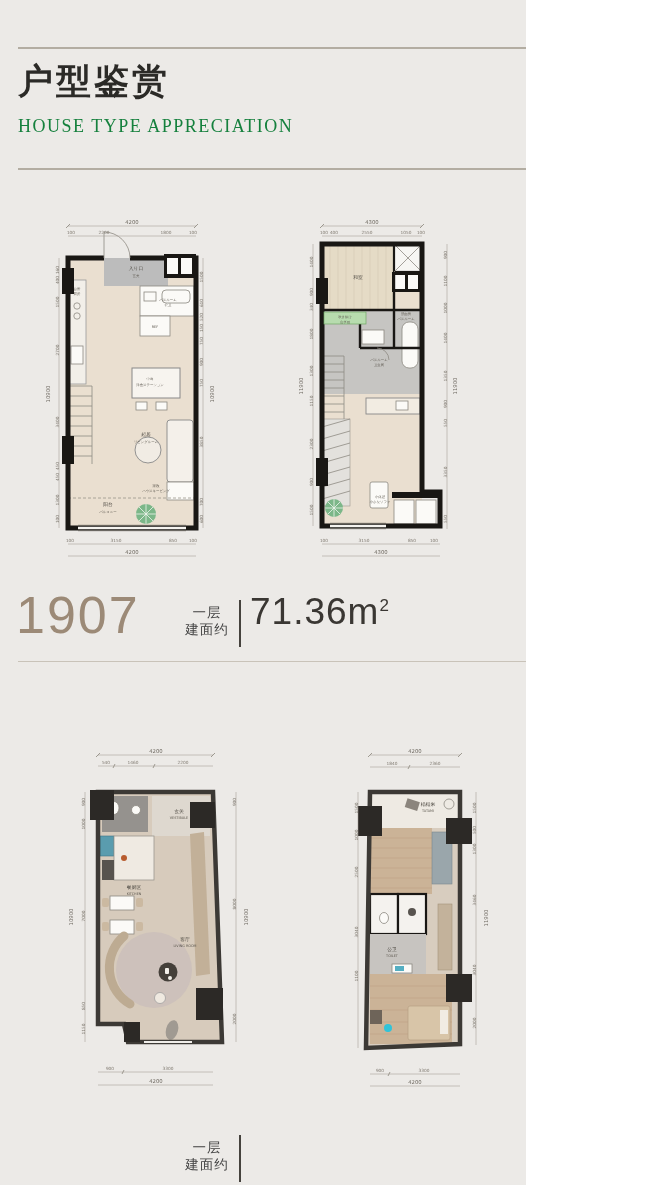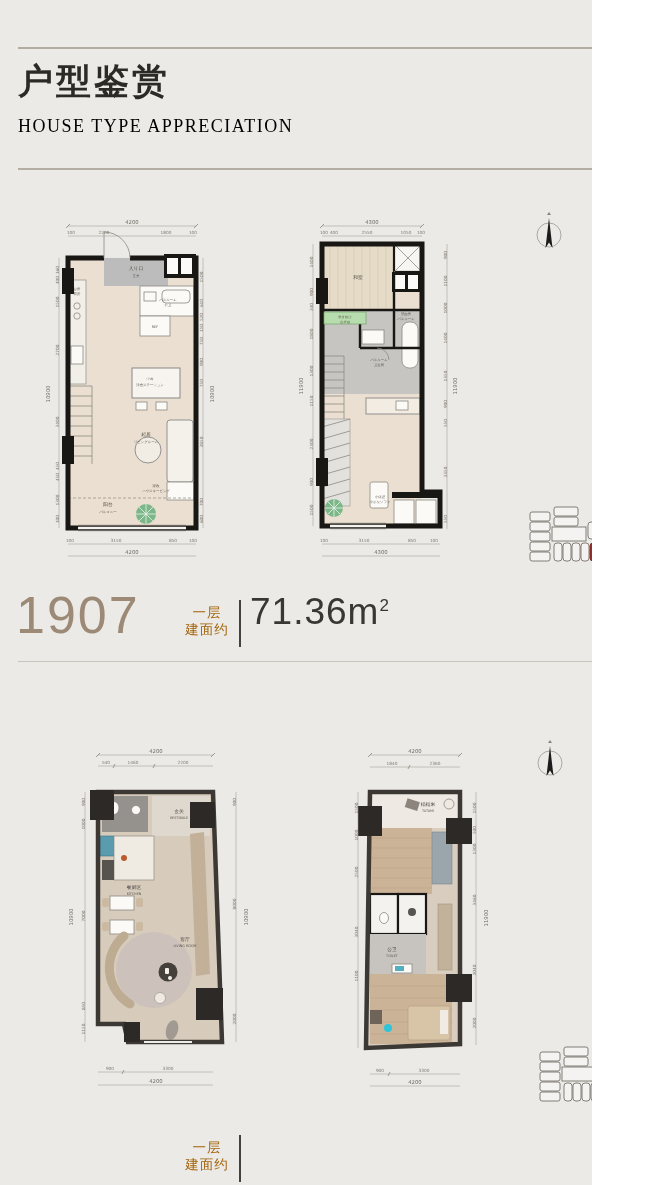--- a/index.html
+++ b/index.html
@@ -1,29 +1,29 @@
 <!DOCTYPE html>
 <html><head>
 <meta charset="utf-8">
 <style>
   html,body{margin:0;padding:0;}
-  #page{position:relative;width:592px;height:1185px;background:#ECEAE7;overflow:hidden;
+  #page{position:relative;width:526px;height:1185px;background:#ECEAE7;overflow:hidden;
         font-family:"Liberation Sans",sans-serif;}
   .abs{position:absolute;}
   .hline{position:absolute;background:#B3ADA2;height:1.5px;}
   .vline{position:absolute;background:#B3ADA2;width:1.5px;}
   #hdr-title{position:absolute;left:18px;top:58px;font-size:35px;font-weight:bold;
              color:#2B2A27;letter-spacing:3px;}
-  #hdr-sub{position:absolute;left:18px;top:116px;font-size:18px;color:#000000;
+  #hdr-sub{position:absolute;left:18px;top:116px;font-size:18px;color:#15803d;
            letter-spacing:1.5px;font-family:"Liberation Serif",serif;}
   .unit-row{position:absolute;left:0;width:660px;height:80px;}
   .unit-num{position:absolute;left:16px;top:0;font-size:52px;line-height:64px;
             color:#9C8A77;letter-spacing:2px;font-weight:500;}
   .unit-meta{position:absolute;left:180px;top:21px;width:54px;font-size:13.5px;line-height:17px;
-             color:#a16207;letter-spacing:1px;text-align:center;}
+             color:#404040;letter-spacing:1px;text-align:center;}
   .vbar{position:absolute;left:239px;top:17px;width:2px;height:47px;background:#45423D;}
   .unit-area{position:absolute;left:250px;top:8px;font-size:37px;color:#3A3733;letter-spacing:1px;}
   .unit-area sup{font-size:17px;}
   svg{position:absolute;overflow:visible;}
   svg text{font-family:"DejaVu Sans",sans-serif;}
   .dt{font-size:4.3px;fill:#807B72;}
   .dT{font-size:5.3px;fill:#6F6A62;}
   .rl{font-size:4.8px;fill:#4E4A43;}
   .rs{font-size:3.4px;fill:#5E5950;}
   .rail{stroke:#A29C92;stroke-width:0.55;}

